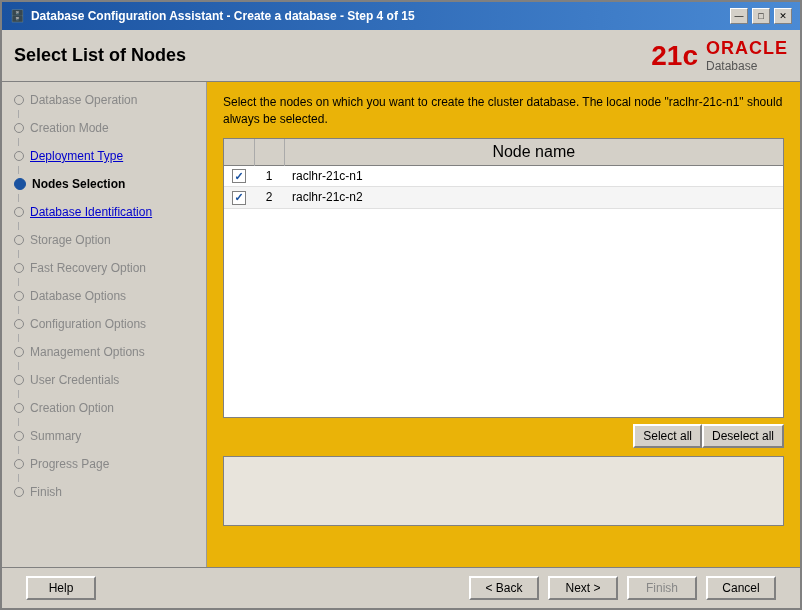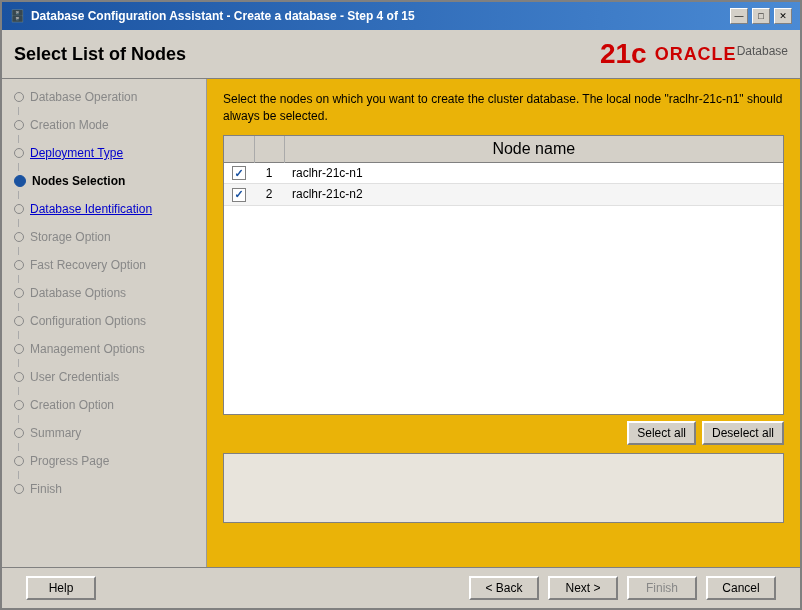--- a/index.html
+++ b/index.html
@@ -85,21 +85,21 @@
     }
 
     .oracle-21c {
       font-size: 28px;
       font-weight: bold;
       color: #cc0000;
     }
 
     .oracle-text-block {
       display: flex;
-      flex-direction: row;
+      flex-direction: column;
       align-items: flex-start;
       text-align: right;
     }
 
     .oracle-name {
       font-size: 18px;
       font-weight: bold;
       color: #cc0000;
       letter-spacing: 1px;
     }
@@ -257,21 +257,20 @@
       content: '✓';
       font-size: 11px;
       color: #1a52a0;
       font-weight: bold;
     }
 
     
     .select-buttons {
       display: flex;
       justify-content: flex-end;
-      gap: 6px;
       margin-top: 6px;
     }
 
     
     .bottom-text-area {
       border: 1px solid #808080;
       background: #e8e4dc;
       min-height: 70px;
       margin-top: 8px;
       flex-shrink: 0;

